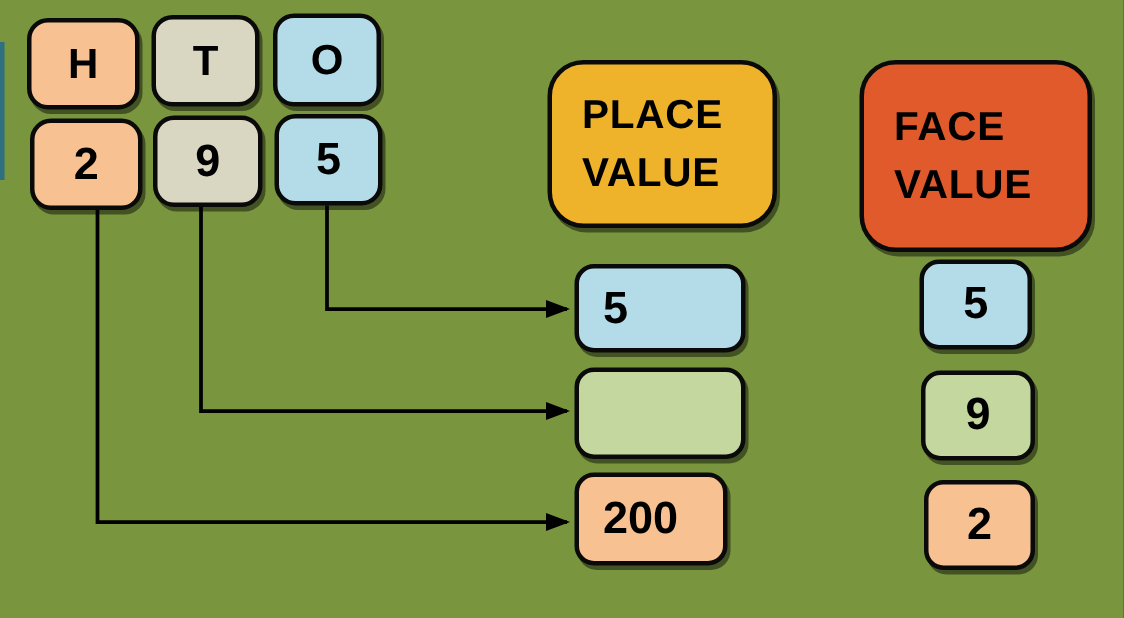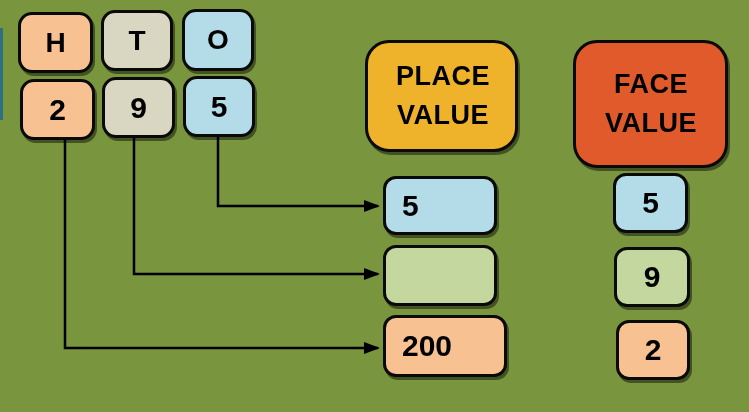--- a/index.html
+++ b/index.html
@@ -40,21 +40,20 @@
     border-radius: 14px;
     font-size: 30px;
   }
   .title-box {
     border-radius: 24px;
     font-size: 27px;
     line-height: 1.45;
     justify-content: flex-start;
     padding-left: 20px;
     letter-spacing: 0.5px;
-    text-align: center;
   }
   .title-box .title-text {
     width: 110px;
     word-wrap: break-word;
   }
   .pv-item {
     border-radius: 13px;
     font-size: 30px;
     justify-content: flex-start;
     padding-left: 16px;
@@ -104,21 +103,21 @@
   <div class="box title-box" style="left: 573px; top: 40px; width: 155px; height: 128px; background-color: rgb(224, 90, 43);">
     <span class="title-text">FACE VALUE</span>
   </div>
 
   <div class="box pv-item" style="left: 383px; top: 176px; width: 114px; height: 59px; background-color: rgb(180, 220, 232);">
     <span>5</span>
   </div>
   <div class="box pv-item" style="left: 383px; top: 245px; width: 114px; height: 61px; background-color: rgb(196, 215, 158);">
     <span></span>
   </div>
-  <div class="box pv-item" style="left: 383px; top: 315px; width: 124px; height: 62px; background-color: rgb(247, 193, 146);">
+  <div class="box pv-item" style="left: 383px; top: 315px; width: 102px; height: 62px; background-color: rgb(247, 193, 146);">
     <span>200</span>
   </div>
 
   <div class="box fv-item" style="left: 613px; top: 173px; width: 75px; height: 60px; background-color: rgb(180, 220, 232);">
     <span>5</span>
   </div>
   <div class="box fv-item" style="left: 614px; top: 247px; width: 76px; height: 60px; background-color: rgb(196, 215, 158);">
     <span>9</span>
   </div>
   <div class="box fv-item" style="left: 616px; top: 320px; width: 74px; height: 60px; background-color: rgb(247, 193, 146);">

